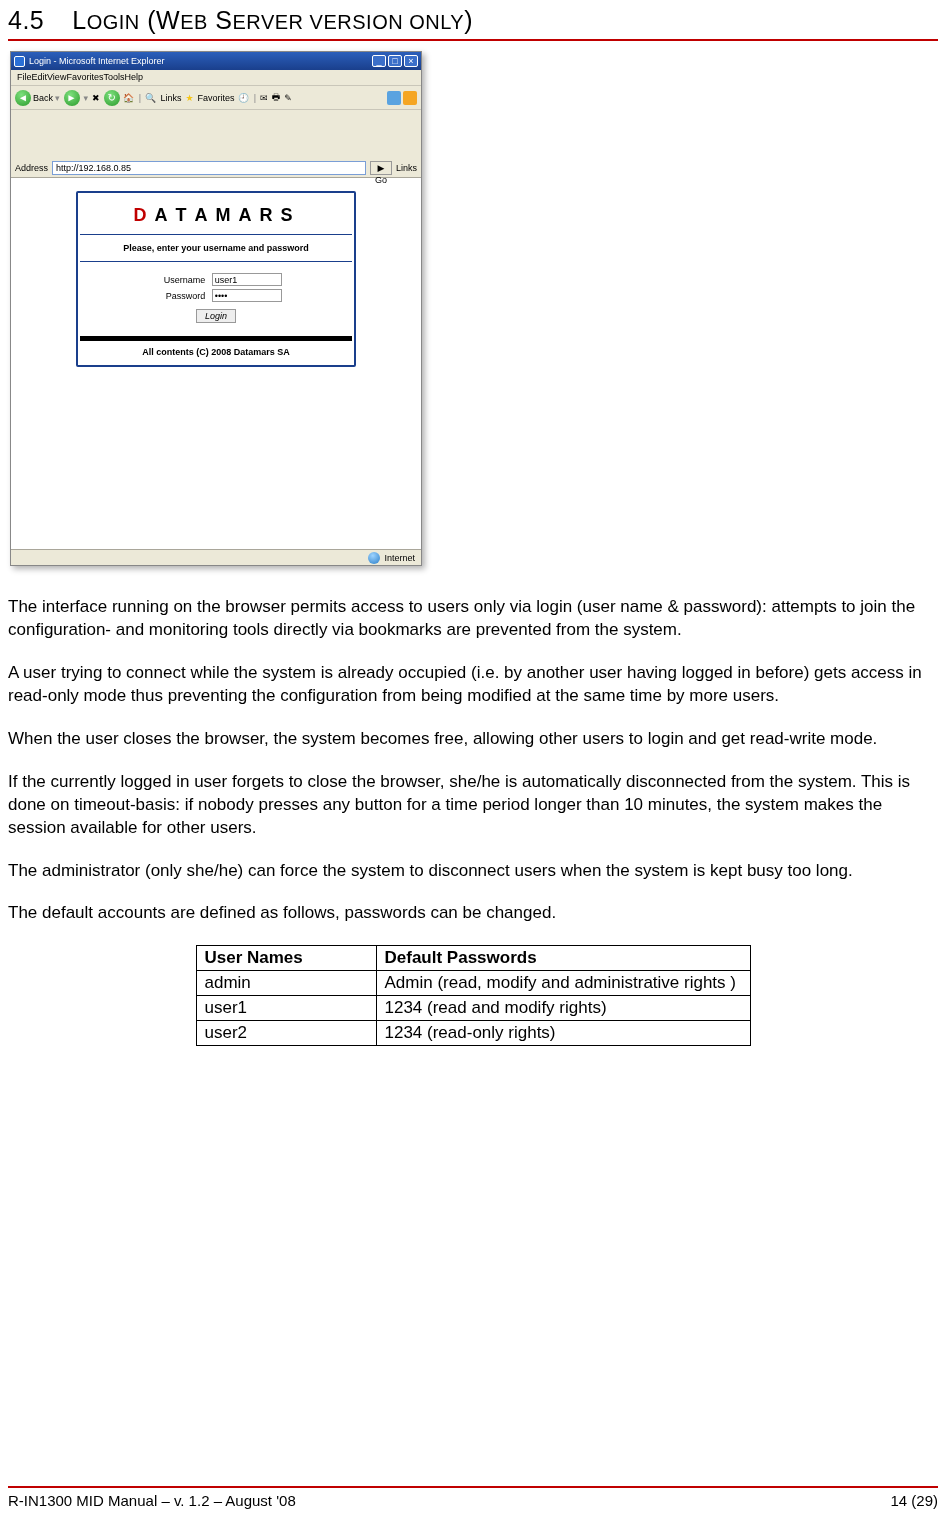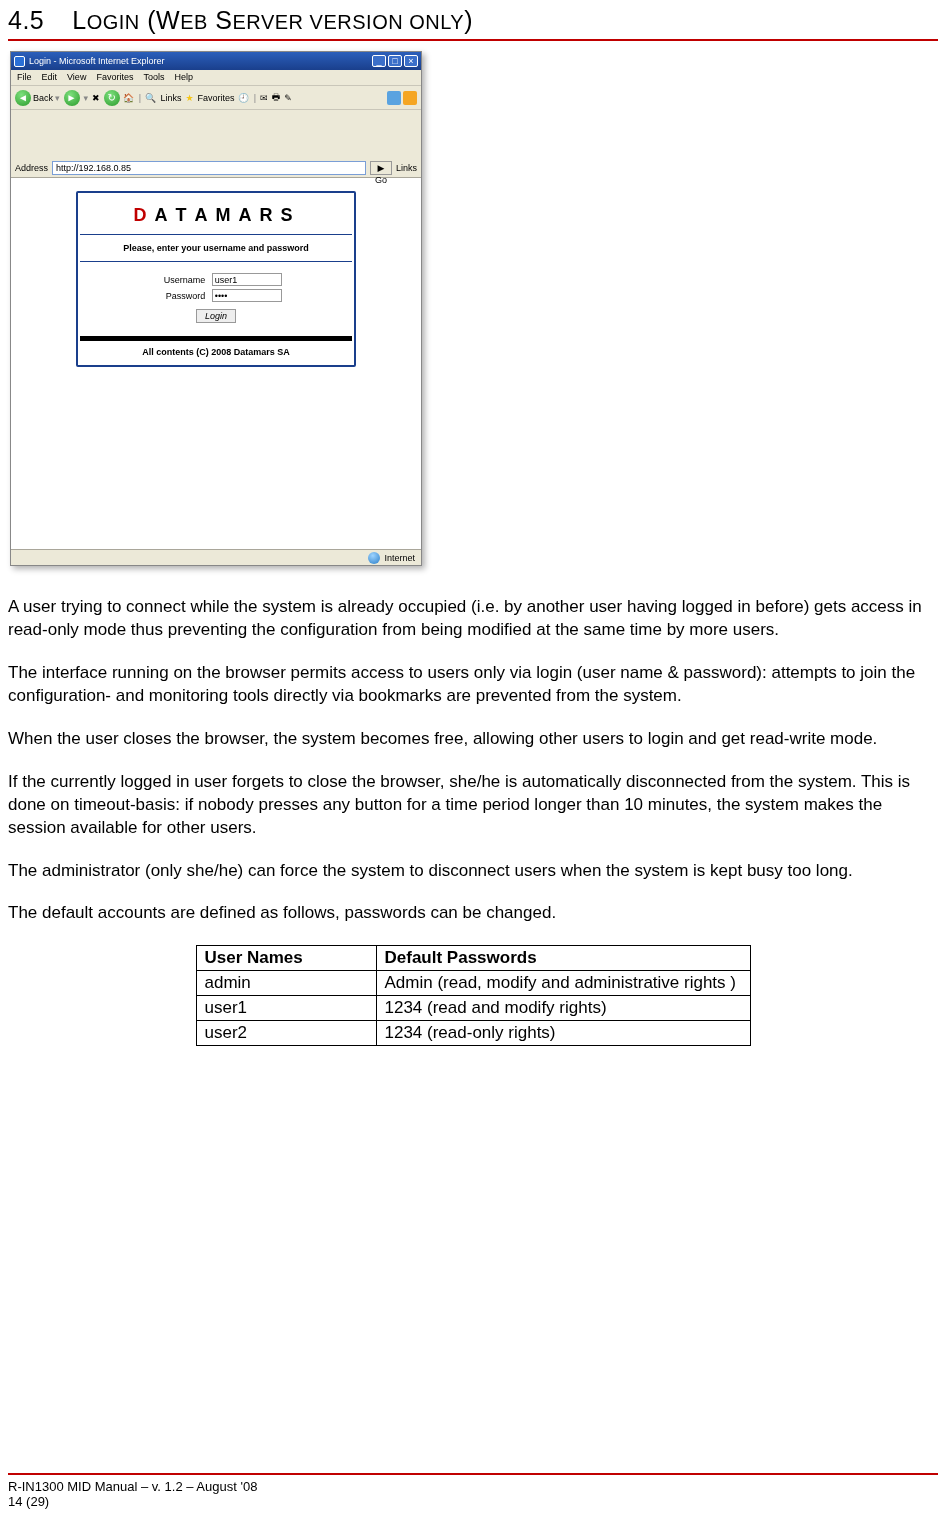--- a/index.html
+++ b/index.html
@@ -49,21 +49,20 @@
       padding: 0 3px;
       color: #fff;
     }
     .titlebar .ie-icon { width:11px; height:11px; background:#2a6fd6; border:1px solid #fff; border-radius:2px; margin-right:4px; }
     .titlebar .wincontrols { margin-left:auto; display:flex; gap:2px; }
     .titlebar .wincontrols span { width:14px; height:12px; background:#3b6fc9; border:1px solid #fff; display:inline-block; border-radius:2px; text-align:center; line-height:10px; font-size:9px; }
     .menu {
       background:#ece9d8;
       height:16px;
       display:flex;
-      gap:10px;
       padding:2px 6px;
       font-size:9px;
       border-bottom:1px solid #c9c6b9;
     }
     .toolbar {
       background:#ece9d8;
       height:24px;
       display:flex;
       align-items:center;
       gap:4px;
@@ -172,24 +171,23 @@
     }
     .accounts-table th:first-child { width: 180px; }
 
     .footer {
       position: absolute;
       bottom: 14px;
       left: 8px;
       right: 8px;
       border-top: 2px solid #c00000;
       padding-top: 4px;
-      font-size: 13px;
+      font-size: 15px;
       display:flex;
       justify-content:space-between;
-      flex-direction:column;
     }
   </style>
 </head>
 <body>
 
 <div class="page">
   <h2 class="section-heading">
     <span class="num">4.5</span><span class="title"><span style="font-size:25px">L</span><span style="font-size:20px">OGIN</span> (<span style="font-size:25px">W</span><span style="font-size:20px">EB</span> <span style="font-size:25px">S</span><span style="font-size:20px">ERVER VERSION ONLY</span>)</span>
   </h2>
 
@@ -276,22 +274,22 @@
         <div class="copyright">All contents (C) 2008 Datamars SA</div>
       </div>
     </div>
     <div class="statusbar">
       <span class="net-icon"></span>
       <span>Internet</span>
     </div>
   </div>
 
   <div class="body-text">
+    <p>The interface running on the browser permits access to users only via login (user name &amp; password): attempts to join the configuration- and monitoring tools directly via bookmarks are prevented from the system.</p>
     <p>A user trying to connect while the system is already occupied (i.e. by another user having logged in before) gets access in read-only mode thus preventing the configuration from being modified at the same time by more users.</p>
-    <p>The interface running on the browser permits access to users only via login (user name &amp; password): attempts to join the configuration- and monitoring tools directly via bookmarks are prevented from the system.</p>
     <p>When the user closes the browser, the system becomes free, allowing other users to login and get read-write mode.</p>
     <p>If the currently logged in user forgets to close the browser, she/he is automatically disconnected from the system.  This is done on timeout-basis: if nobody presses any button for a time period longer than 10 minutes, the system makes the session available for other users.</p>
     <p>The administrator (only she/he) can force the system to disconnect users when the system is kept busy too long.</p>
     <p>The default accounts are defined as follows, passwords can be changed.</p>
   </div>
 
   <table class="accounts-table">
     <tbody>
         <tr>
       <th>User Names</th>

